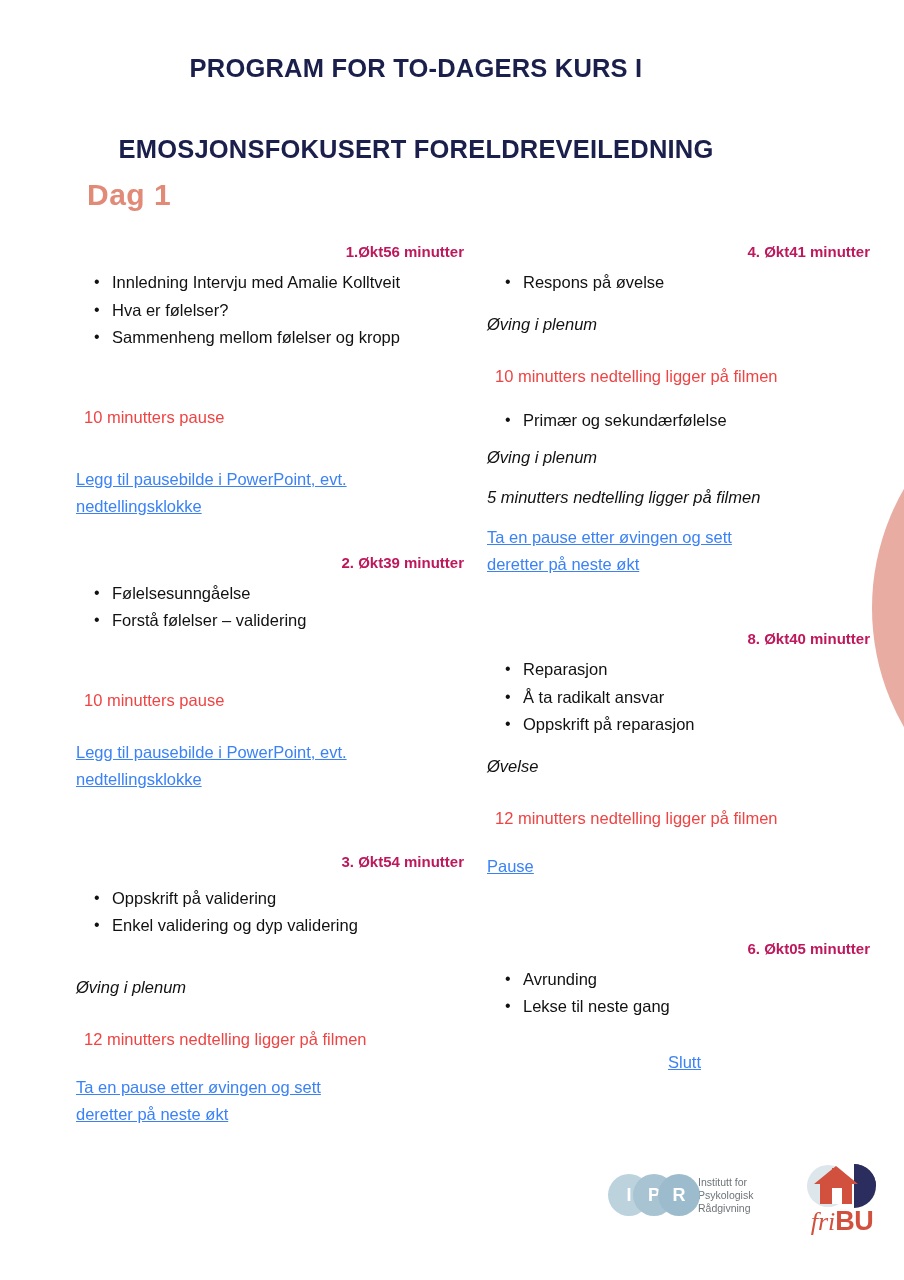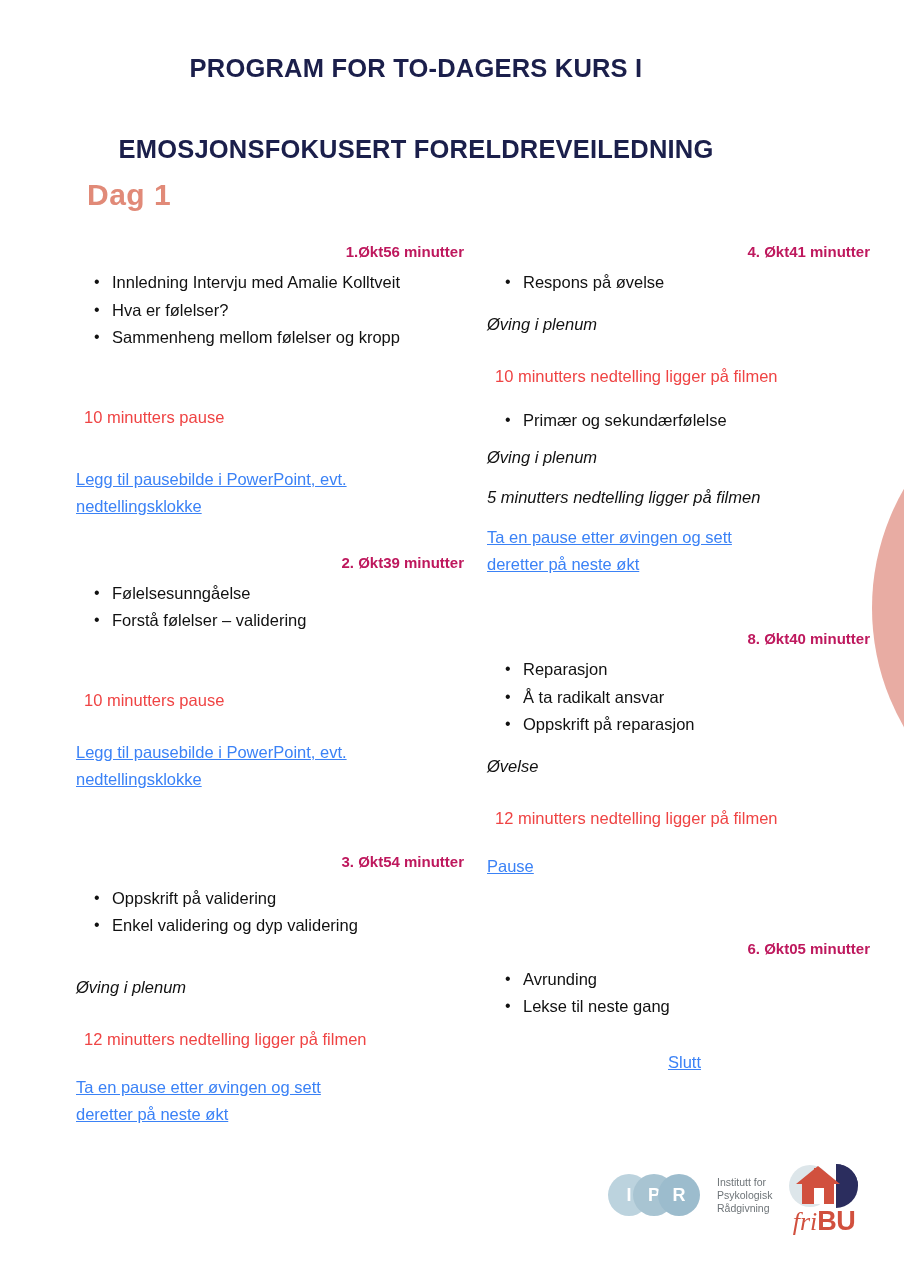--- a/index.html
+++ b/index.html
@@ -168,30 +168,30 @@
     align-items: center;
     justify-content: center;
     color: #ffffff;
     font-weight: bold;
     font-size: 18px;
   }
   .ipr-c1 { left: 0px;  background: #bcd3de; }
   .ipr-c2 { left: 25px; background: #a8c4d2; }
   .ipr-c3 { left: 50px; background: #9cbccd; }
   .ipr-text {
-    margin-left: 19px;
+    margin-left: 0;
     font-size: 10.5px;
     line-height: 13px;
     color: #6e7478;
   }
   .ipr-text span { display: block; }
 
   .logo-fribu {
     position: absolute;
-    left: 166px;
+    left: 184px;
     top: 0px;
     width: 100px;
     height: 92px;
   }
   .fribu-word {
     position: absolute;
     left: 0;
     top: 46px;
     width: 100px;
     text-align: center;

